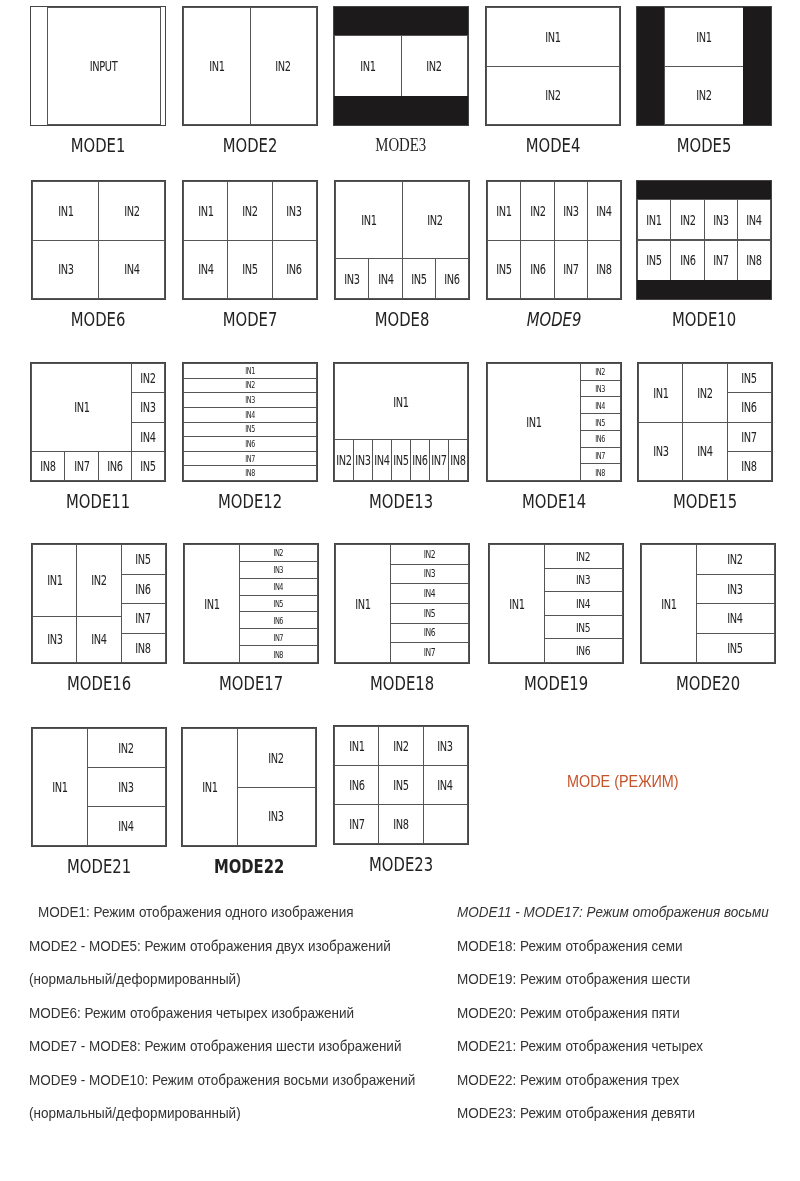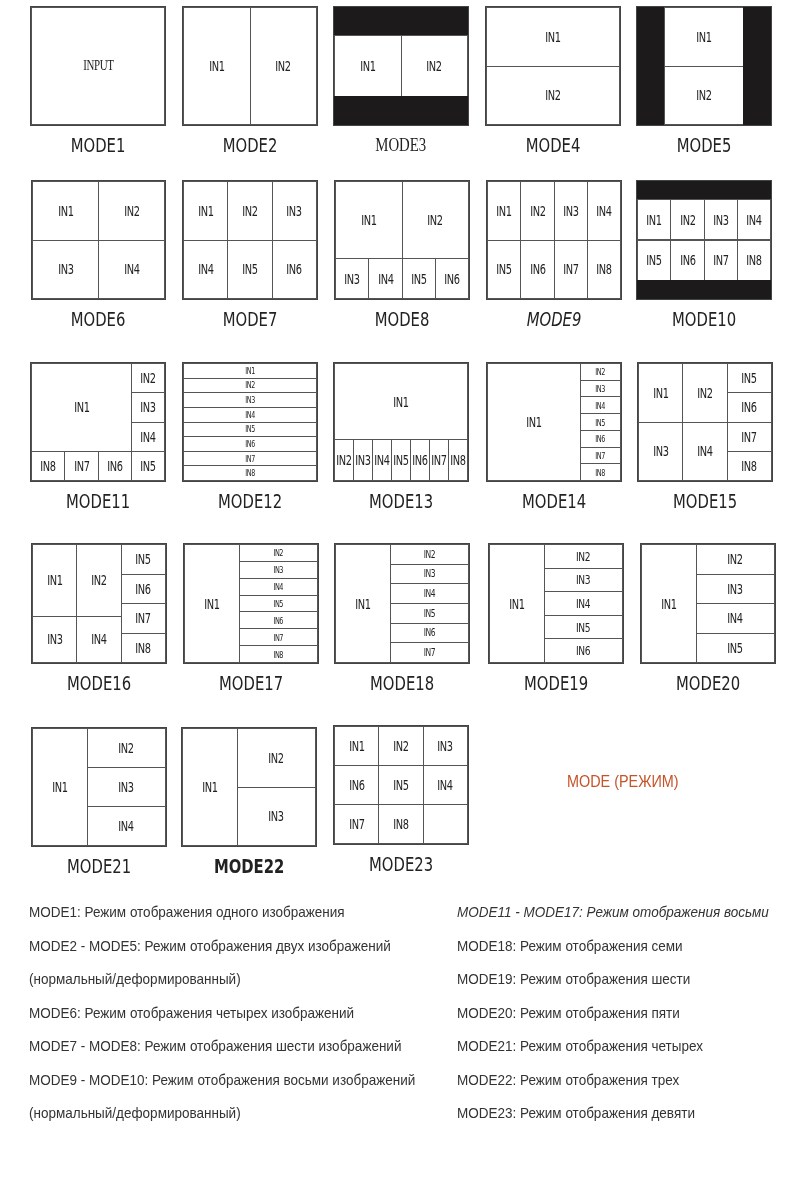--- a/index.html
+++ b/index.html
@@ -23,21 +23,21 @@
   #legend-title span { display:inline-block; transform: scaleX(0.9); transform-origin: left; }
   .desc { position: absolute; font-size: 15px; color: #333; white-space: nowrap; }
   .desc span { display:inline-block; transform: scaleX(0.9); transform-origin: left; }
 </style>
 </head>
 <body>
 
 <div id="diagrams">
     <div class="mode" style="left: 30px; top: 6px; width: 136px; height: 160px;">
       <div class="box" style="width: 136px; height: 120px;">
-        <div class="cell" style="left: 0px; top: 0px; width: 134px; height: 118px; font-size: 14px; font-family: Liberation Serif, serif;">
+        <div class="cell" style="left: 16px; top: 0px; width: 114px; height: 118px; font-size: 14px;">
           <span>INPUT</span>
         </div>
       </div>
       <div class="mlabel" style="top: 128px;"><span>MODE1</span></div>
     </div>
     <div class="mode" style="left: 182px; top: 6px; width: 136px; height: 160px;">
       <div class="box" style="width: 136px; height: 120px;">
         <div class="cell" style="left: 0px; top: 0px; width: 67.5px; height: 118px; font-size: 14px;">
           <span>IN1</span>
         </div>
@@ -552,21 +552,21 @@
           <span></span>
         </div>
       </div>
       <div class="mlabel" style="top: 128px;"><span>MODE23</span></div>
     </div>
   </div>
 
 <div id="legend-title" style="color: rgb(197, 83, 42);"><span>MODE (РЕЖИМ)</span></div>
 
 <div id="desc-left">
-    <div class="desc" style="left: 29px; top: 903px;"><span>MODE1: Режим отображения одного изображения</span></div>
+    <div class="desc" style="left: 38px; top: 903px;"><span>MODE1: Режим отображения одного изображения</span></div>
     <div class="desc" style="left: 29px; top: 936.5px;"><span>MODE2 - MODE5: Режим отображения двух изображений</span></div>
     <div class="desc" style="left: 29px; top: 970px;"><span>(нормальный/деформированный)</span></div>
     <div class="desc" style="left: 29px; top: 1003.5px;"><span>MODE6: Режим отображения четырех изображений</span></div>
     <div class="desc" style="left: 29px; top: 1037px;"><span>MODE7 - MODE8: Режим отображения шести изображений</span></div>
     <div class="desc" style="left: 29px; top: 1070.5px;"><span>MODE9 - MODE10: Режим отображения восьми изображений</span></div>
     <div class="desc" style="left: 29px; top: 1104px;"><span>(нормальный/деформированный)</span></div>
   </div>
 <div id="desc-right">
     <div class="desc" style="left: 457px; top: 903px; font-style: italic;"><span>MODE11 - MODE17: Режим отображения восьми</span></div>
     <div class="desc" style="left: 457px; top: 936.5px;"><span>MODE18: Режим отображения семи</span></div>

